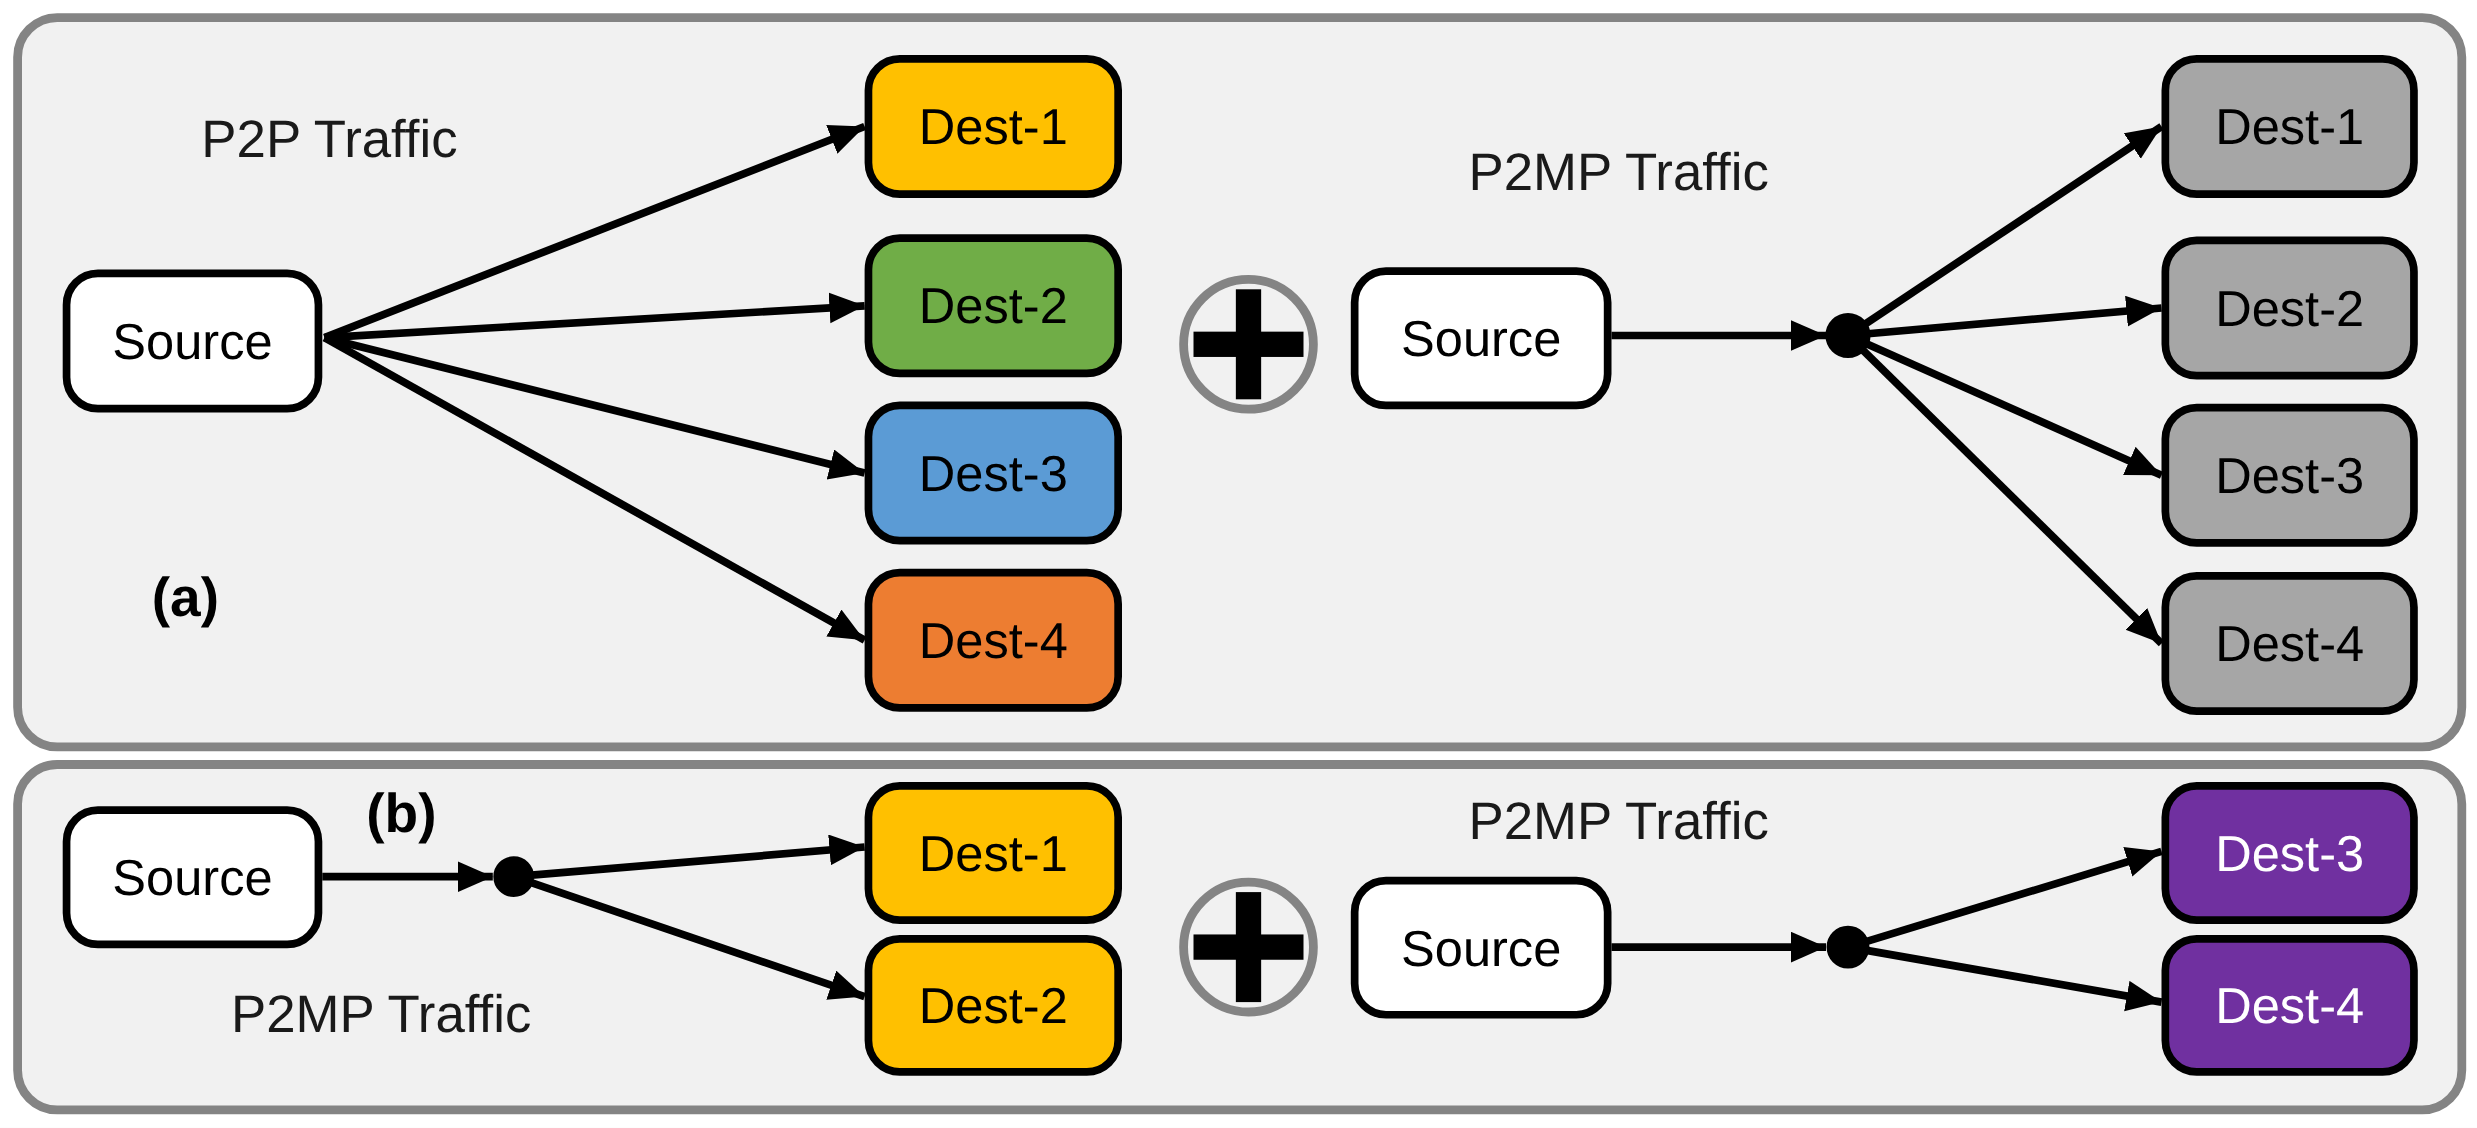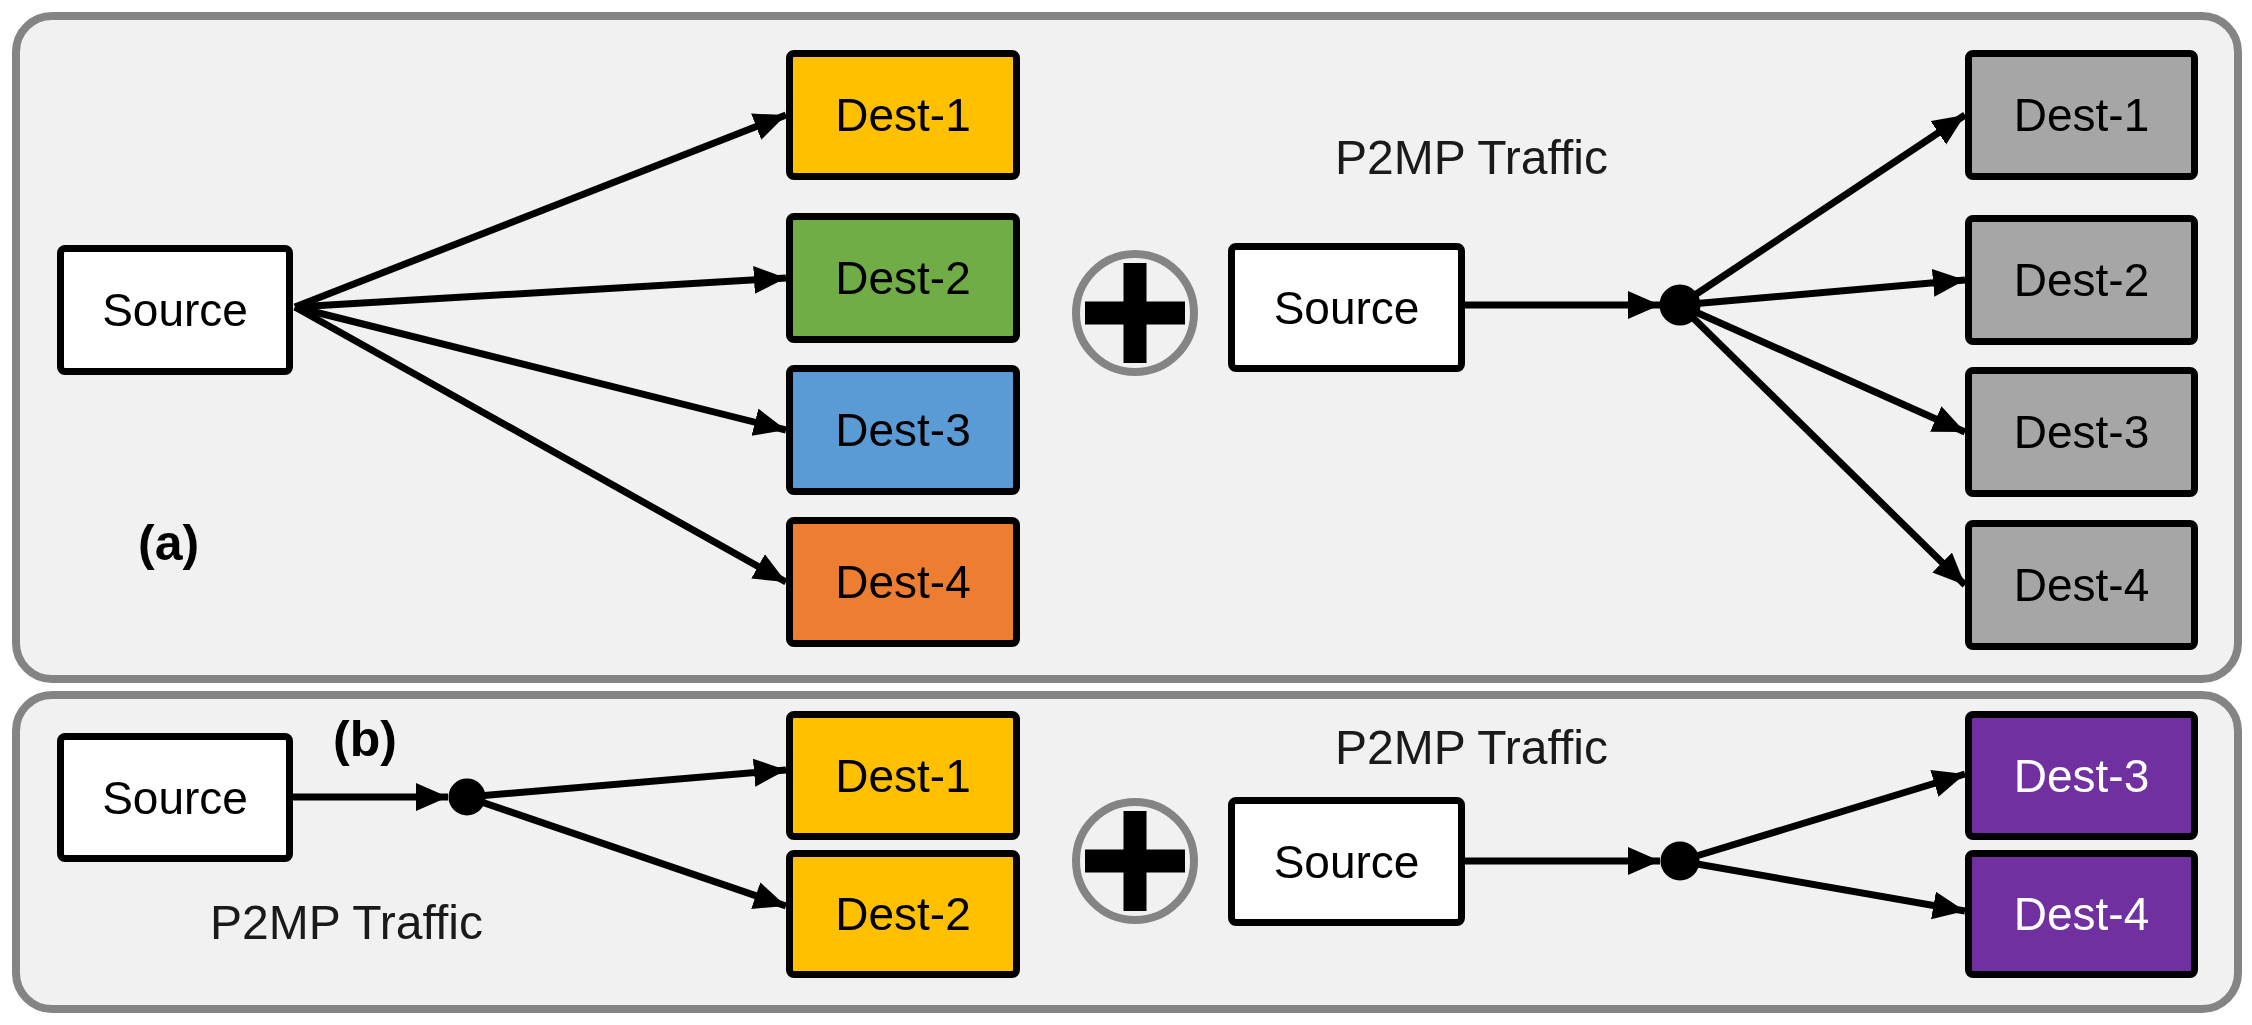--- a/index.html
+++ b/index.html
@@ -18,21 +18,21 @@
     background:#F1F1F1;
   }
   #arrow-layer{
     position:absolute;left:0;top:0;width:2252px;height:1025px;
     pointer-events:none;
   }
   .node{
     position:absolute;
     box-sizing:border-box;
     border:7px solid #000000;
-    border-radius:8px;
+    border-radius:32px;
     display:flex;align-items:center;justify-content:center;
     font-size:46px;color:#000000;
     letter-spacing:0px;
     z-index:3;
   }
   .source{background:#ffffff;}
   .title{
     position:absolute;
     font-size:48px;color:#1a1a1a;
     white-space:nowrap;line-height:1.1;
@@ -94,20 +94,21 @@
       <line x1="467" y1="797" x2="786" y2="770" marker-end="url(#ah)"></line>
       <line x1="467" y1="797" x2="786" y2="906" marker-end="url(#ah)"></line>
 
       <line x1="1465" y1="861" x2="1660" y2="861" marker-end="url(#ah)"></line>
       <circle cx="1680" cy="861" r="16"></circle>
       <line x1="1680" y1="861" x2="1965" y2="774" marker-end="url(#ah)"></line>
       <line x1="1680" y1="861" x2="1965" y2="911" marker-end="url(#ah)"></line>
     </g>
   </svg>
 
+  <div class="title" style="left:183px;top:102px">P2P Traffic</div>
   <div class="caption" style="left:138px;top:516px">(a)</div>
 
   <div class="node source" style="left: 57px; top: 245px; width: 236px; height: 130px; background-color: rgb(255, 255, 255);">Source</div>
 
   <div class="node" style="left: 786px; top: 50px; width: 234px; height: 130px; background-color: rgb(255, 192, 0); color: rgb(0, 0, 0);">Dest-1</div>
   <div class="node" style="left: 786px; top: 213px; width: 234px; height: 130px; background-color: rgb(112, 173, 71); color: rgb(0, 0, 0);">Dest-2</div>
   <div class="node" style="left: 786px; top: 365px; width: 234px; height: 130px; background-color: rgb(91, 155, 213); color: rgb(0, 0, 0);">Dest-3</div>
   <div class="node" style="left: 786px; top: 517px; width: 234px; height: 130px; background-color: rgb(237, 125, 49); color: rgb(0, 0, 0);">Dest-4</div>
 
   <div class="plus" style="left:1072px;top:250px">

